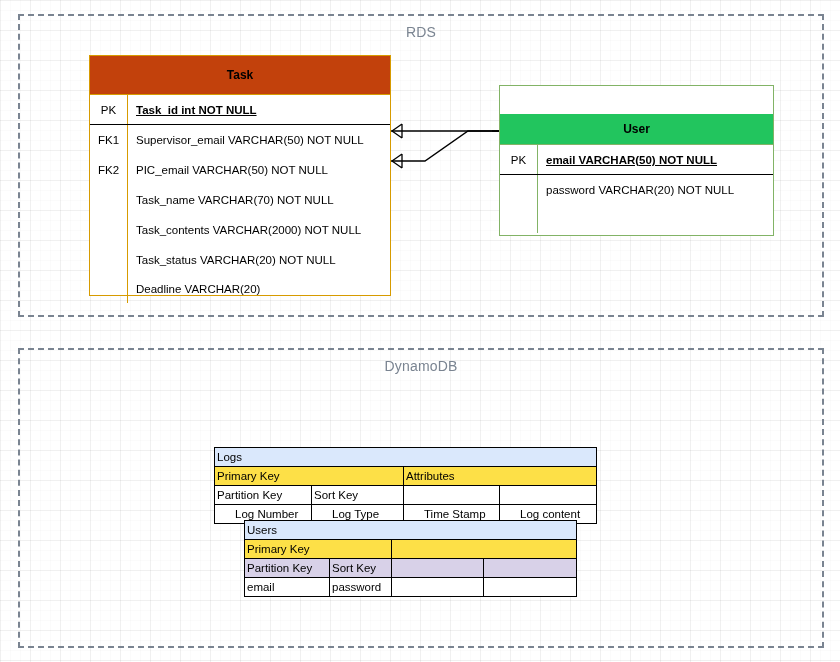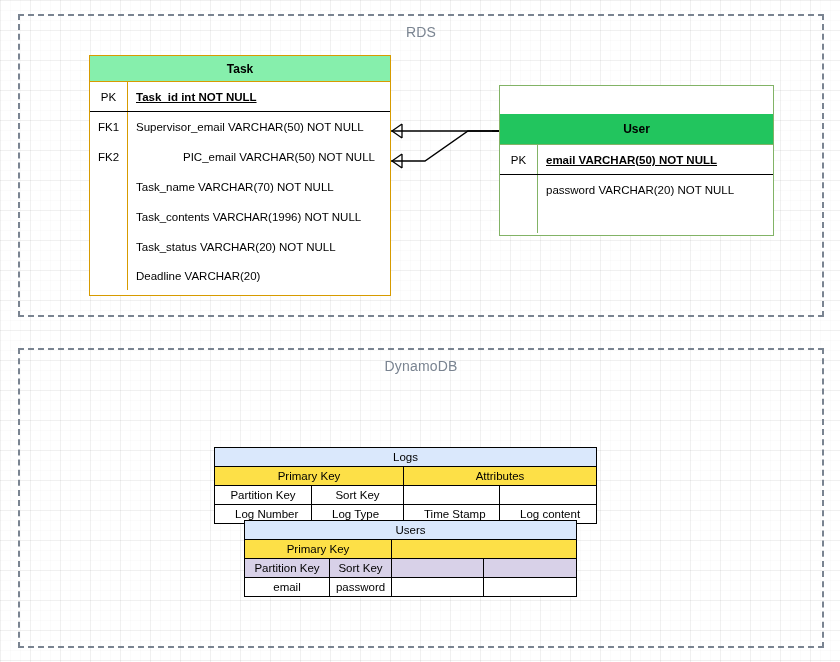--- a/index.html
+++ b/index.html
@@ -85,21 +85,21 @@
     padding-left: 8px;
     flex: 1;
     white-space: nowrap;
   }
   .attr-row.pk .attr-name { text-decoration: underline; font-weight: bold; }
   .attr-row.pk { border-bottom: 1.6px solid #000000; }
 
   
   #entity-task { left: 89px; top: 55px; width: 302px; height: 241px;
                  border: 1.4px solid #D79B00; }
-  #entity-task .ent-title { background: #86efac; height: 26px;
+  #entity-task .ent-title { background: #c2410c; height: 39px;
                  border-bottom: 1.4px solid #D79B00; }
   #entity-task .attr-key { border-right: 1.4px solid #D79B00; }
 
   
   #entity-user { left: 499px; top: 85px; width: 275px; height: 151px;
                  border: 1.4px solid #82B366; }
   #entity-user .ent-title { background: #22c55e; height: 31px;
                  border-bottom: 1.4px solid #82B366; margin-top: 28px; }
   #entity-user .attr-key { border-right: 1.4px solid #82B366; }
 
@@ -107,21 +107,21 @@
   .dtable {
     position: absolute;
     border-collapse: collapse;
     table-layout: fixed;
     font-size: 11.5px;
     color: #000000;
     background: #ffffff;
   }
   .dtable td {
     border: 1px solid #000000;
-    text-align: center;
+    text-align: left;
     height: 19px;
     padding: 0 2px;
     box-sizing: border-box;
     white-space: nowrap;
     overflow: hidden;
   }
   .dtable td.title  { background: #DAE8FC; }
   .dtable td.group  { background: #fde047; }
   .dtable td.keyhdr-purple { background: #D8D1E8; }
   .dtable td.blank-purple  { background: #D8D1E8; }
@@ -149,31 +149,31 @@
   <div class="ent-title">Task</div>
   <div class="ent-body">
     <div class="attr-row pk" style="height:30px;">
       <span class="attr-key">PK</span>
       <span class="attr-name">Task_id int NOT NULL</span>
     </div>
     <div class="attr-row" style="height:30px;">
       <span class="attr-key">FK1</span>
       <span class="attr-name">Supervisor_email VARCHAR(50) NOT NULL</span>
     </div>
-    <div class="attr-row" style="height:30px;gap:47px;">
+    <div class="attr-row" style="height:30px;">
       <span class="attr-key">FK2</span>
       <span class="attr-name">PIC_email VARCHAR(50) NOT NULL</span>
     </div>
     <div class="attr-row" style="height:30px;">
       <span class="attr-key"></span>
       <span class="attr-name">Task_name VARCHAR(70) NOT NULL</span>
     </div>
     <div class="attr-row" style="height:30px;">
       <span class="attr-key"></span>
-      <span class="attr-name">Task_contents VARCHAR(1996) NOT NULL</span>
+      <span class="attr-name">Task_contents VARCHAR(2000) NOT NULL</span>
     </div>
     <div class="attr-row" style="height:30px;">
       <span class="attr-key"></span>
       <span class="attr-name">Task_status VARCHAR(20) NOT NULL</span>
     </div>
     <div class="attr-row" style="height:28px;">
       <span class="attr-key"></span>
       <span class="attr-name">Deadline VARCHAR(20)</span>
     </div>
   </div>

